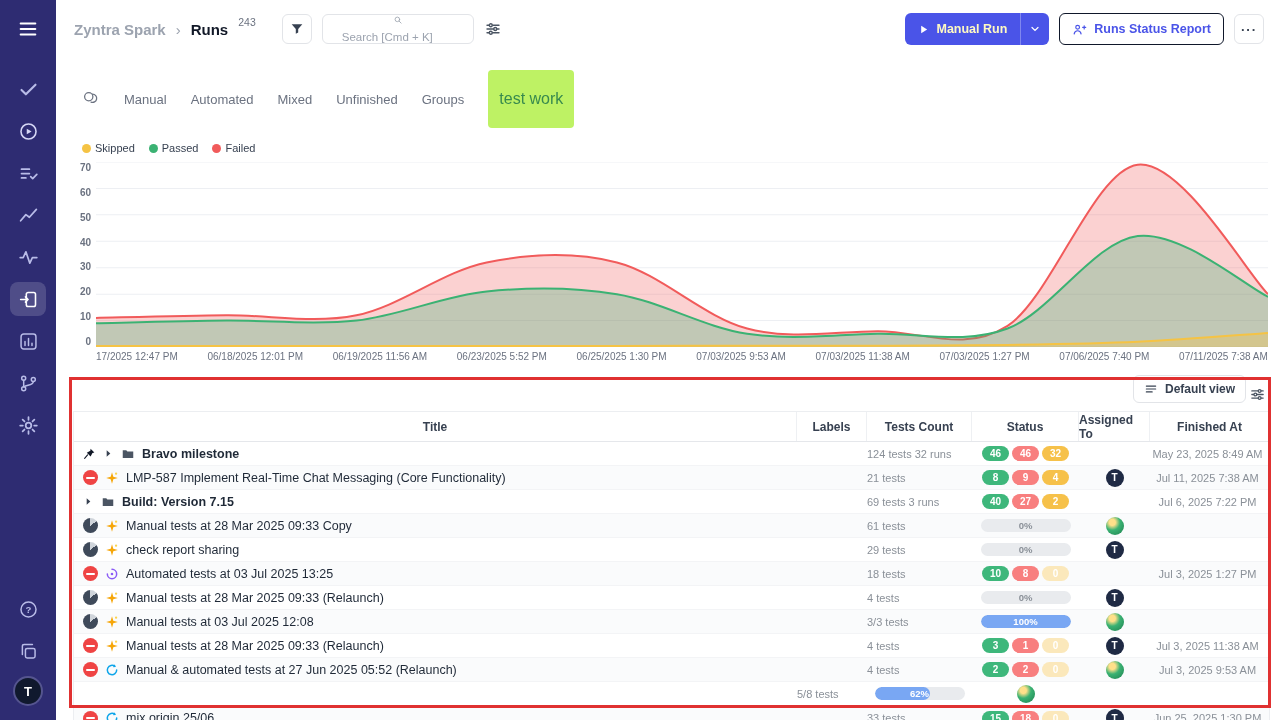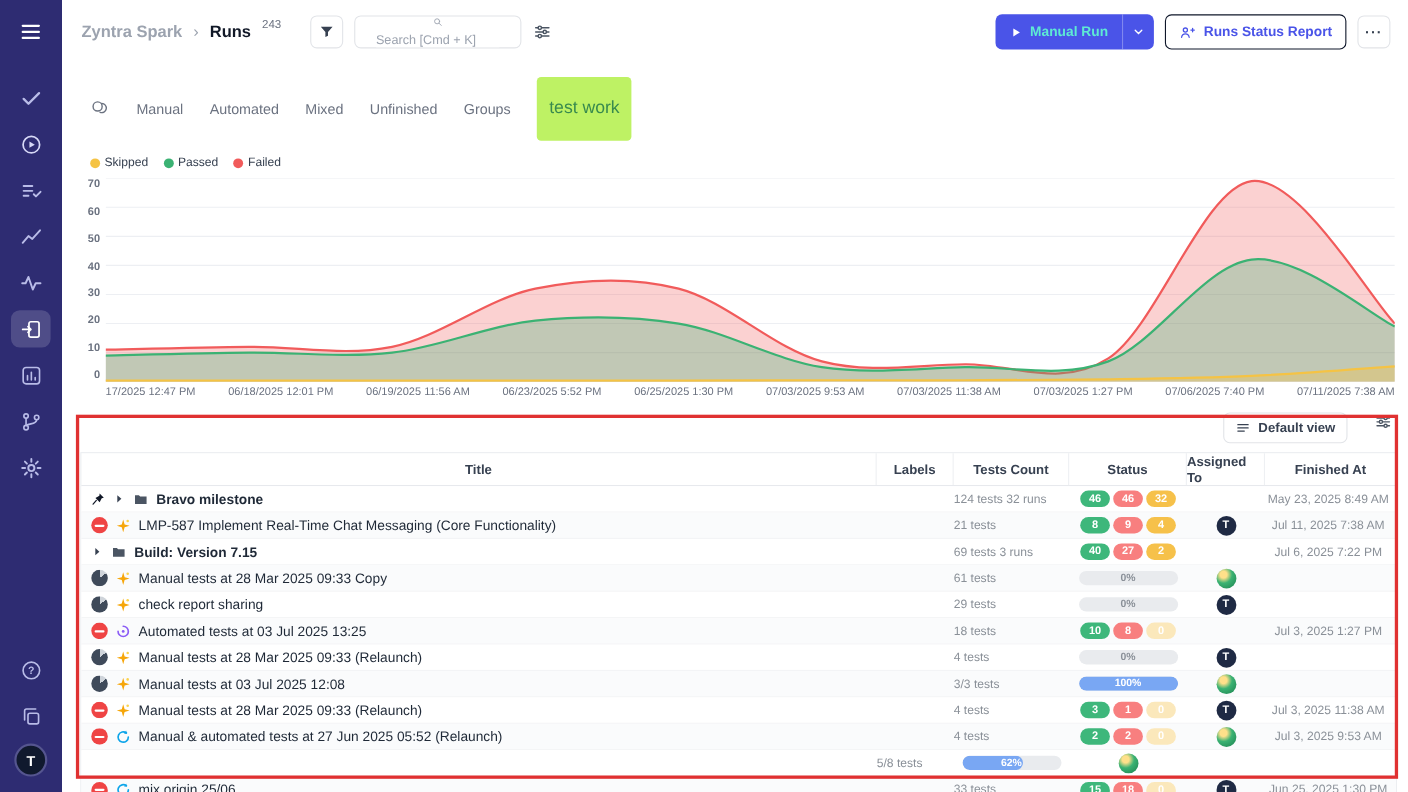--- a/index.html
+++ b/index.html
@@ -29,21 +29,21 @@
   .icon-btn { height:30px; min-width:30px; border:1px solid #e2e4e8; border-radius:6px; background:#fff;
               display:flex; align-items:center; justify-content:center; cursor:pointer; padding:0 6px; }
   .search { height:30px; width:152px; border:1px solid #e2e4e8; border-radius:6px; display:flex;
             align-items:center; gap:6px; padding:0 8px; background:#fff;flex-direction:column; }
   .search input { border:none; outline:none; font-size:11.5px; width:112px; color:#374151;
                   font-family:"Liberation Sans",sans-serif; }
   .search input::placeholder { color:#9ca3af; }
   .plain-icon { display:flex; align-items:center; justify-content:center; cursor:pointer; }
   .spacer { flex:1; }
   .btn-primary { display:flex; height:32px; border-radius:6px; overflow:hidden; background:#4a54e8;
-                 color:#5eead4; font-size:12.5px; font-weight:bold; cursor:pointer; }
+                 color:#fef9c3; font-size:12.5px; font-weight:bold; cursor:pointer; }
   .btn-primary .main-part { display:flex; align-items:center; gap:7px; padding:0 13px; }
   .btn-primary .chev-part { display:flex; align-items:center; padding:0 8px; border-left:1px solid rgba(255,255,255,.3); }
   .btn-outline { display:flex; height:32px; align-items:center; gap:7px; padding:0 12px;
                  border:1px solid #0f172a; border-radius:6px; color:#4a54e8; font-size:12.5px;
                  font-weight:bold; background:#fff; cursor:pointer; }
   .more-btn { height:30px; width:30px; border:1px solid #e2e4e8; border-radius:6px; background:#fff;
               display:flex; align-items:center; justify-content:center; font-weight:bold; color:#374151;
               font-size:13px; letter-spacing:1px; cursor:pointer; }
 
   
@@ -61,21 +61,21 @@
 
   
   .chart-wrap { display:flex; padding:4px 12px 0 14px;font-weight:bold; }
   .yaxis { width:26px; height:185px; display:flex; flex-direction:column; justify-content:space-between;
            align-items:flex-end; font-size:10px; color:#6b7280; padding-right:5px; }
   .plot { flex:1; height:185px; }
   #chart-svg { width:100%; height:185px; display:block; }
   .xlabels { display:flex; justify-content:space-between; padding:4px 12px 0 40px; font-size:10px; color:#6b7280; }
 
   
-  .toolbar { display:flex; justify-content:flex-end; align-items:flex-start; gap:24px; padding:13px 14px 8px 0; }
+  .toolbar { display:flex; justify-content:flex-end; align-items:flex-end; gap:3px; padding:13px 14px 8px 0; }
   .btn-small { height:28px; display:flex; align-items:center; gap:7px; border:1px solid #e2e4e8;
                border-radius:6px; background:#fff; font-size:12px; color:#374151; padding:0 10px;
                font-weight:bold; cursor:pointer; }
 
   
   .table { margin:0 10px 0 17px; border:1px solid #eceef1; }
   .thead { display:grid; grid-template-columns:723px 70px 105px 107px 71px 1fr; height:30px;
            font-size:12px; font-weight:bold; color:#374151; border-bottom:1px solid #e5e7eb; }
   .thead > div { display:flex; align-items:center; justify-content:center; border-right:1px solid #eef0f3; }
   .thead > div:last-child { border-right:none; }

